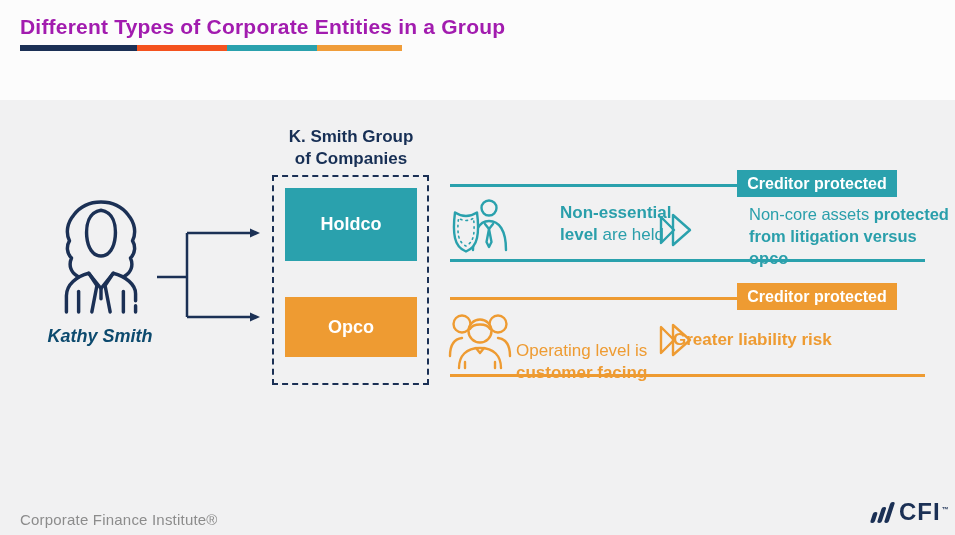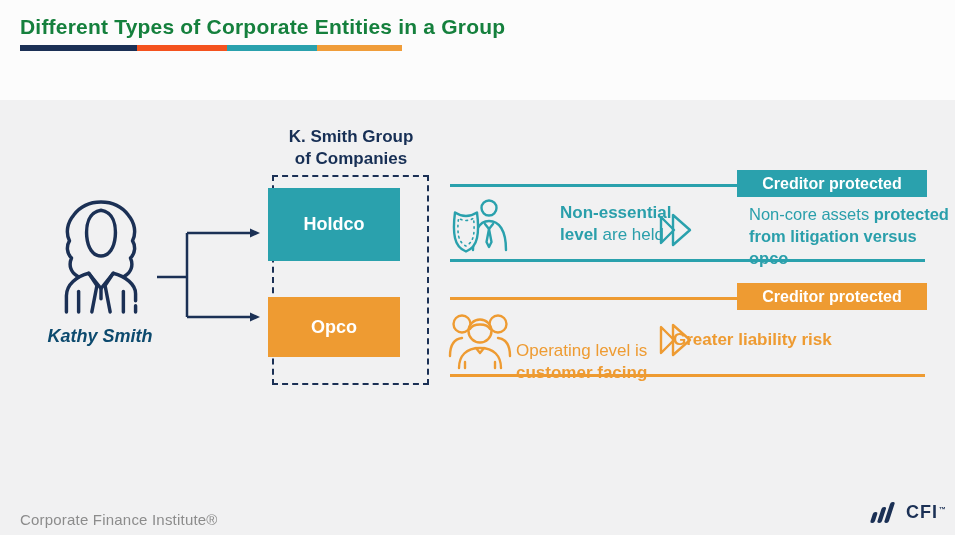--- a/index.html
+++ b/index.html
@@ -3,65 +3,65 @@
 <meta charset="utf-8">
 <style>
   * { margin:0; padding:0; box-sizing:border-box; }
   html,body { width:955px; height:535px; }
   body { font-family:"Liberation Sans", sans-serif; background:#ffffff; position:relative; overflow:hidden; }
 
   .stage { position:relative; width:955px; height:535px; background:#fcfcfc; }
 
   
   .header { position:absolute; left:0; top:0; width:955px; height:100px; background:#fcfcfc; }
-  .title { position:absolute; left:20px; top:15px; font-size:21px; font-weight:700; color:#15803d; letter-spacing:0.2px; }
+  .title { position:absolute; left:20px; top:15px; font-size:21px; font-weight:700; color:#a21caf; letter-spacing:0.2px; }
   .title-underline { position:absolute; left:20px; top:45px; display:flex; height:6px; }
   .seg { height:6px; }
   .seg-navy { width:117px; background:#1b3055; }
   .seg-red { width:90px; background:#f4521e; }
   .seg-teal { width:90px; background:#2aa1ad; }
   .seg-amber { width:85px; background:#f09d3a; }
 
   
   .canvas { position:absolute; left:0; top:100px; width:955px; height:435px; background:#f1f1f2; }
 
   
   .owner-icon { position:absolute; left:55px; top:96px; }
   .owner-name { position:absolute; left:20px; top:226px; width:160px; text-align:center; font-size:18px; font-weight:700; color:#0c4a6e;font-style:italic; }
 
   
   .connector { position:absolute; left:150px; top:120px; }
 
   
   .group-title { position:absolute; left:262px; top:26px; width:178px; text-align:center; font-size:17px; font-weight:700; color:#172f55; line-height:22px; }
   .group-box { position:absolute; left:272px; top:75px; width:157px; height:210px; border:2px dashed #1b3055; }
-  .entity { position:absolute; left:268px; width:132px; display:flex; align-items:center; justify-content:center; color:#ffffff; font-size:18px; font-weight:700; }
+  .entity { position:absolute; left:285px; width:132px; display:flex; align-items:center; justify-content:center; color:#ffffff; font-size:18px; font-weight:700; }
   .entity-holdco { top:88px; height:73px; background:#2aa1ad; }
   .entity-opco { top:197px; height:60px; background:#ee9b32; }
 
   
   .rule { position:absolute; height:3px; }
   .rule.teal { background:#2aa1ad; }
   .rule.orange { background:#ee9b32; }
-  .badge { position:absolute; left:737px; width:190px; height:27px; line-height:27px; text-align:center; color:#ffffff; font-size:16px; font-weight:700; }
+  .badge { position:absolute; left:737px; width:160px; height:27px; line-height:27px; text-align:center; color:#ffffff; font-size:16px; font-weight:700; }
   .badge.teal { background:#2aa1ad; }
   .badge.orange { background:#ee9b32; }
 
   .row-icon { position:absolute; }
   .row-text { position:absolute; font-size:17px; line-height:22px; }
   .row-text.teal { color:#2a9fab;margin-left:44px; }
   .row-text.orange { color:#ee9b32; }
   .b { font-weight:700; }
 
   .chevron { position:absolute; }
 
   
   .footer-credit { position:absolute; left:20px; top:511px; font-size:15px; color:#8c8c8c; letter-spacing:0.2px; }
   .cfi-logo { position:absolute; left:869px; top:501px; display:flex; align-items:flex-end; }
-  .cfi-text { font-size:18px; font-weight:600; color:#1b3055; letter-spacing:1px; line-height:22px; margin-left:11px; }
+  .cfi-text { font-size:24px; font-weight:600; color:#1b3055; letter-spacing:1px; line-height:22px; margin-left:4px; }
   .cfi-tm { font-size:7px; color:#1b3055; vertical-align:top; position:relative; top:-10px; left:1px; font-weight:700; }
 
   svg { display:block; }
 </style>
 </head>
 <body>
 
 <div class="stage">
 
   <div class="header">

